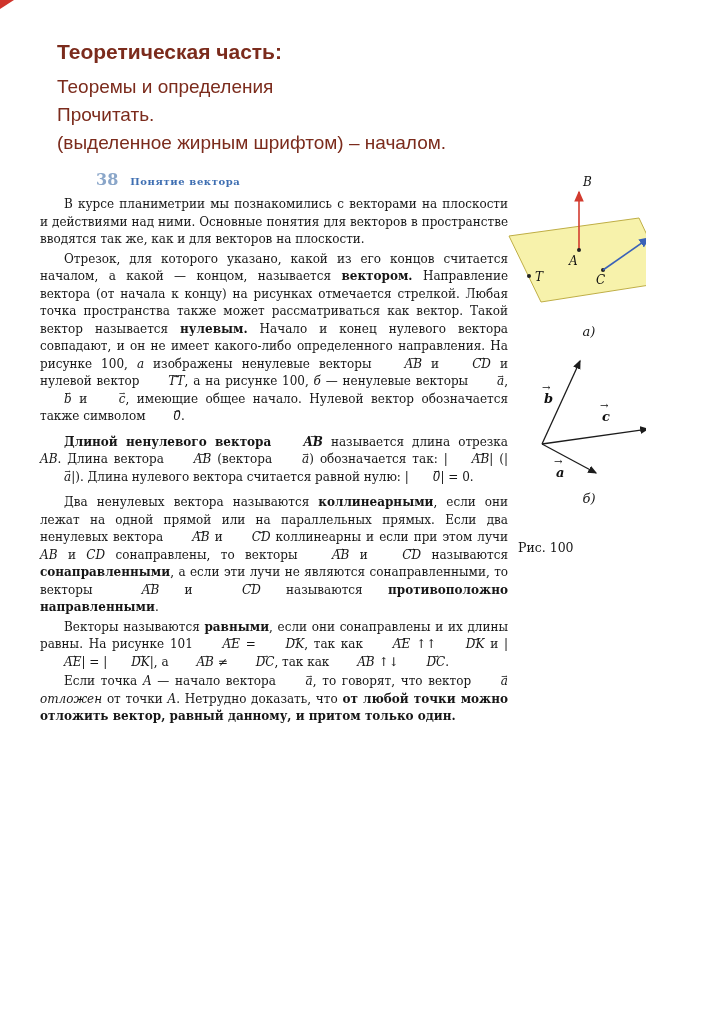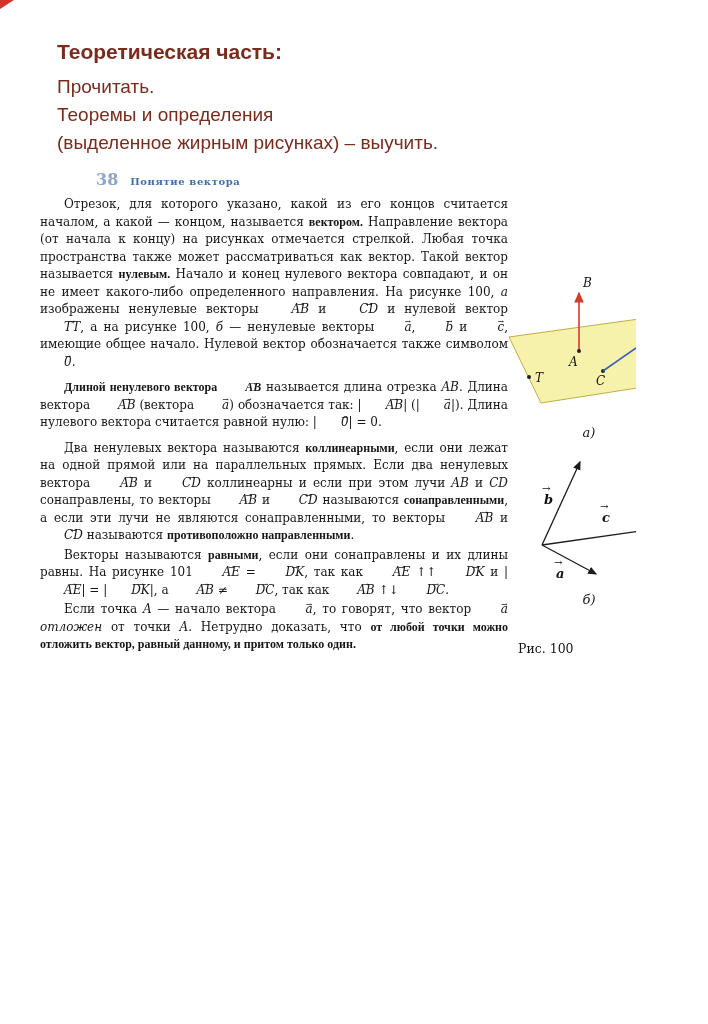--- a/index.html
+++ b/index.html
@@ -1,46 +1,46 @@
 <!DOCTYPE html>
 <html><head>
 <meta charset="utf-8">
 <style>
   html,body { margin:0; padding:0; background:#ffffff; }
   body { width:708px; height:1024px; font-family:"Liberation Sans", sans-serif; }
-  .page { position:relative; width:636px; height:1024px; background:#ffffff; overflow:hidden; }
+  .page { position:relative; width:636px; height:1024px; background:#ffffff; overflow:hidden;padding-left:10px; }
 
   .corner-mark { position:absolute; left:0; top:0; width:14px; height:9px;
     background:#d0342c; clip-path:polygon(0 0,100% 0,0 100%); }
 
   
   .instructions { position:absolute; left:57px; top:40px; color:#7b2b1c; }
   .instructions .title { font-size:21px; font-weight:bold; margin-bottom:9px; }
   .instructions .line { font-size:19px; line-height:28px; }
 
   
   .scan { position:absolute; left:40px; top:168px; width:630px;
     font-family:"DejaVu Serif", serif; color:#161616; }
-  .scan-inner { display:flex; flex-direction:row;align-items:flex-end; }
+  .scan-inner { display:flex; flex-direction:row; }
   .text-col { width:468px; }
   .fig-col { width:162px; display:flex; flex-direction:column; align-items:center; padding-top:4px; }
 
   .scan-edge { position:absolute; left:631px; top:2px; width:4px; height:838px;
     background:#d9d9d9; opacity:.75; }
 
   .sec-head { display:flex; align-items:baseline; gap:12px; margin:2px 0 7px 56px; }
   .sec-num { font-size:16px; font-weight:bold; color:#8aa6c9; font-family:"DejaVu Serif", serif; }
   .sec-title { font-size:10px; font-weight:bold; letter-spacing:0.6px; color:#3f6fb2; }
   .sec-head-39 { margin-top:16px; }
 
   .para { font-size:12px; line-height:17.5px; text-align:justify; margin:0 0 2px 0;
     text-indent:24px; }
   .para.gap { margin-top:8px; }
 
-  .b { font-weight:bold;font-family:Liberation Serif, serif; }
+  .b { font-weight:bold; }
   .i { font-style:italic; }
   .vec { position:relative; display:inline-block; font-style:italic; }
   .vec::after { content:"→"; position:absolute; left:50%; transform:translateX(-50%);
     top:-0.72em; font-size:0.62em; font-style:normal; letter-spacing:0; }
 
   
   .fig-label { font-size:13px; font-style:italic; margin:2px 0 10px 0; }
   .fig-caption { font-size:12.5px; align-self:flex-start; margin:24px 0 0 10px; }
   svg text { font-family:"DejaVu Serif", serif; }
   .pt-label { font-size:12px; font-style:italic; fill:#111; }
@@ -49,36 +49,37 @@
 </style>
 </head>
 <body>
 
 <div class="page">
 
   <div class="corner-mark"></div>
 
   <div class="instructions">
     <div class="title">Теоретическая часть:</div>
+    <div class="line">Теоремы и определения</div>
     <div class="line">Прочитать.</div>
-    <div class="line">Теоремы и определения</div>
-    <div class="line">(выделенное жирным рисунках) – выучить.</div>
+    <div class="line">(выделенное жирным шрифтом) – началом.</div>
   </div>
 
   <div class="scan">
     <div class="scan-edge"></div>
     <div class="scan-inner">
 
       <div class="text-col">
 
         <div class="sec-head">
           <span class="sec-num">38</span>
           <span class="sec-title">Понятие вектора</span>
         </div>
 
+        <p class="para"><span>В курсе планиметрии мы познакомились с векторами на плоскости и действиями над ними. Основные понятия для векторов в пространстве вводятся так же, как и для векторов на плоскости.</span></p>
         <p class="para"><span>Отрезок, для которого указано, какой из его концов считается началом, а какой — концом, называется </span><span class="b">вектором.</span><span> Направление вектора (от начала к концу) на рисунках отмечается стрелкой. Любая точка пространства также может рассматриваться как вектор. Такой вектор называется </span><span class="b">нулевым.</span><span> Начало и конец нулевого вектора совпадают, и он не имеет какого-либо определенного направления. На рисунке 100, </span><span class="i">а</span><span> изображены ненулевые векторы </span><span class="vec">AB</span><span> и </span><span class="vec">CD</span><span> и нулевой вектор </span><span class="vec">TT</span><span>, а на рисунке 100, </span><span class="i">б</span><span> — ненулевые векторы </span><span class="vec">a</span><span>, </span><span class="vec">b</span><span> и </span><span class="vec">c</span><span>, имеющие общее начало. Нулевой вектор обозначается также символом </span><span class="vec">0</span><span>.</span></p>
         <p class="para gap"><span class="b">Длиной ненулевого вектора </span><span class="b vec">AB</span><span> называется длина отрезка </span><span class="i">AB</span><span>. Длина вектора </span><span class="vec">AB</span><span> (вектора </span><span class="vec">a</span><span>) обозначается так: |</span><span class="vec">AB</span><span>| (|</span><span class="vec">a</span><span>|). Длина нулевого вектора считается равной нулю: |</span><span class="vec">0</span><span>| = 0.</span></p>
         <p class="para gap"><span>Два ненулевых вектора называются </span><span class="b">коллинеарными</span><span>, если они лежат на одной прямой или на параллельных прямых. Если два ненулевых вектора </span><span class="vec">AB</span><span> и </span><span class="vec">CD</span><span> коллинеарны и если при этом лучи </span><span class="i">AB</span><span> и </span><span class="i">CD</span><span> сонаправлены, то векторы </span><span class="vec">AB</span><span> и </span><span class="vec">CD</span><span> называются </span><span class="b">сонаправленными</span><span>, а если эти лучи не являются сонаправленными, то векторы </span><span class="vec">AB</span><span> и </span><span class="vec">CD</span><span> называются </span><span class="b">противоположно направленными</span><span>.</span></p>
 
 
         <p class="para"><span>Векторы называются </span><span class="b">равными</span><span>, если они сонаправлены и их длины равны. На рисунке 101 </span><span class="vec">AE</span><span> = </span><span class="vec">DK</span><span>, так как </span><span class="vec">AE</span><span> ↑↑ </span><span class="vec">DK</span><span> и |</span><span class="vec">AE</span><span>| = |</span><span class="vec">DK</span><span>|, а </span><span class="vec">AB</span><span> ≠ </span><span class="vec">DC</span><span>, так как </span><span class="vec">AB</span><span> ↑↓ </span><span class="vec">DC</span><span>.</span></p>
         <p class="para"><span>Если точка </span><span class="i">A</span><span> — начало вектора </span><span class="vec">a</span><span>, то говорят, что вектор </span><span class="vec">a</span><span> </span><span class="i">отложен</span><span> от точки </span><span class="i">A</span><span>. Нетрудно доказать, что </span><span class="b">от любой точки можно отложить вектор, равный данному, и притом только один.</span></p>
 
       </div>
 

